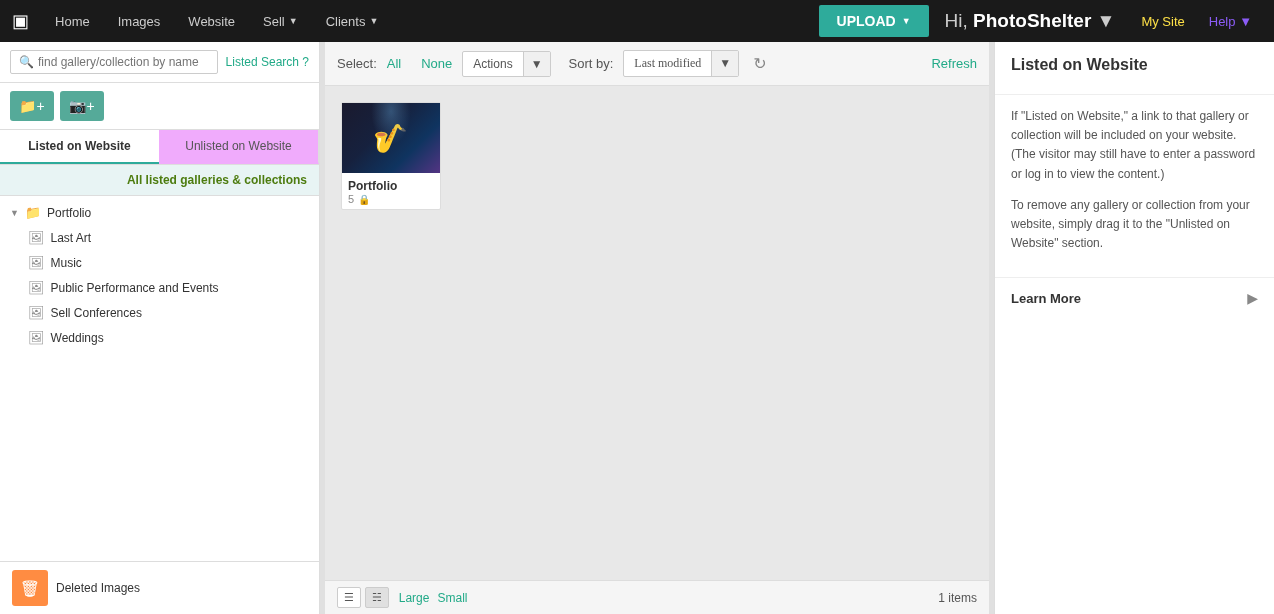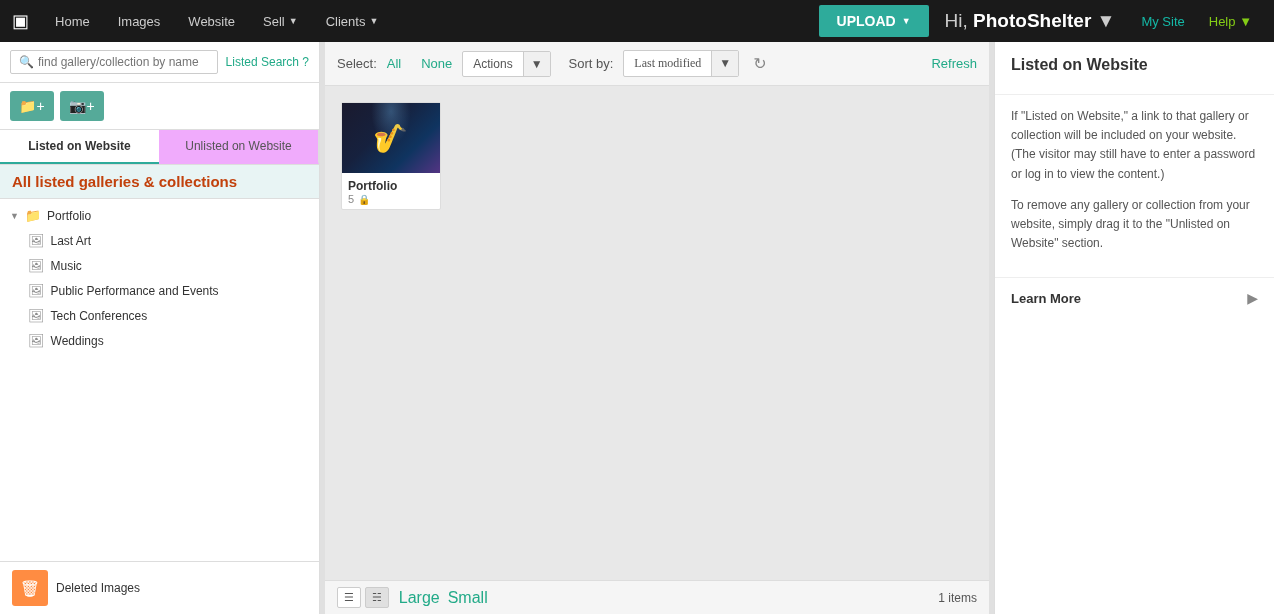--- a/index.html
+++ b/index.html
@@ -18,22 +18,22 @@
     .topnav .nav-item .caret { font-size: 9px; margin-left: 4px; }
     .topnav .spacer { flex: 1; }
     .topnav .upload-btn {
       background: #2eab9b; color: #fff; border: none; padding: 8px 18px;
       font-size: 14px; font-weight: bold; cursor: pointer; border-radius: 2px;
       display: flex; align-items: center; gap: 6px;
     }
     .topnav .upload-btn .caret { font-size: 9px; }
     .topnav .user-info { color: #ccc; font-size: 19px; padding: 0 12px; cursor: pointer; }
     .topnav .user-info strong { color: #fff; }
-    .topnav .mysite { color: #14b8a6; padding: 0 10px; cursor: pointer; }
-    .topnav .help { color: #84cc16; padding: 0 10px; cursor: pointer; text-align: right; }
+    .topnav .mysite { color: #fde047; padding: 0 10px; cursor: pointer; }
+    .topnav .help { color: #8b5cf6; padding: 0 10px; cursor: pointer; text-align: right; }
 
     
     .main-layout {
       display: flex; height: calc(100vh - 42px);
     }
 
     
     .sidebar {
       width: 320px; min-width: 320px; background: #fff; border-right: 1px solid #ddd;
       display: flex; flex-direction: column; overflow: hidden;
@@ -73,22 +73,22 @@
       flex: 1; text-align: center; padding: 9px 6px; font-size: 12px;
       cursor: pointer; background: #f0abfc; border-bottom: 2px solid transparent;
       color: #555;
     }
     .sidebar-tab.active {
       background: #fff; border-bottom: 2px solid #2eab9b; color: #333; font-weight: bold;
     }
     .sidebar-tab:not(.active) { border-right: 1px solid #ddd; }
 
     .sidebar-all-label {
-      padding: 8px 12px; background: #e8f4f4; font-size: 15px; font-weight: bold;
-      color: #c2410c; border-bottom: 1px solid #ddd;
+      padding: 8px 12px; background: #e8f4f4; font-size: 12px; font-weight: bold;
+      color: #4d7c0f; border-bottom: 1px solid #ddd; text-align: right;
     }
 
     .sidebar-tree {
       flex: 1; overflow-y: auto; padding: 4px 0;
     }
 
     .tree-item {
       display: flex; align-items: center; padding: 5px 10px; cursor: pointer;
       font-size: 12px; gap: 6px; color: #333;
     }
@@ -173,21 +173,21 @@
       display: flex; align-items: center; padding: 6px 12px; background: #f5f5f5;
       border-top: 1px solid #ddd; gap: 10px;
     }
     .bottom-view-icons { display: flex; gap: 4px; }
     .bottom-view-btn {
       padding: 3px 6px; border: 1px solid #ccc; background: #fff; cursor: pointer;
       font-size: 11px; color: #555; border-radius: 2px;
     }
     .bottom-view-btn.active { background: #e0e0e0; }
     .bottom-size-links { display: flex; gap: 8px; }
-    .bottom-size-link { font-size: 16px; color: #2a8; cursor: pointer; }
+    .bottom-size-link { font-size: 12px; color: #2a8; cursor: pointer; }
     .bottom-spacer { flex: 1; }
     .bottom-item-count { font-size: 12px; color: #555; }
 
     
     .right-panel {
       width: 280px; background: #fff; border-left: 1px solid #ddd;
       display: flex; flex-direction: column; overflow: hidden;
     }
     .right-panel-header {
       padding: 14px 16px 10px; border-bottom: 1px solid #eee;
@@ -317,21 +317,21 @@
         <span>Music</span>
       </div>
 
       <div class="tree-item sub-item">
         <span class="tree-icon">🖼</span>
         <span>Public Performance and Events</span>
       </div>
 
       <div class="tree-item sub-item">
         <span class="tree-icon">🖼</span>
-        <span>Tech Conferences</span>
+        <span>Sell Conferences</span>
       </div>
 
       <div class="tree-item sub-item">
         <span class="tree-icon">🖼</span>
         <span>Weddings</span>
       </div>
 
     </div>
 
     <div class="sidebar-bottom">

